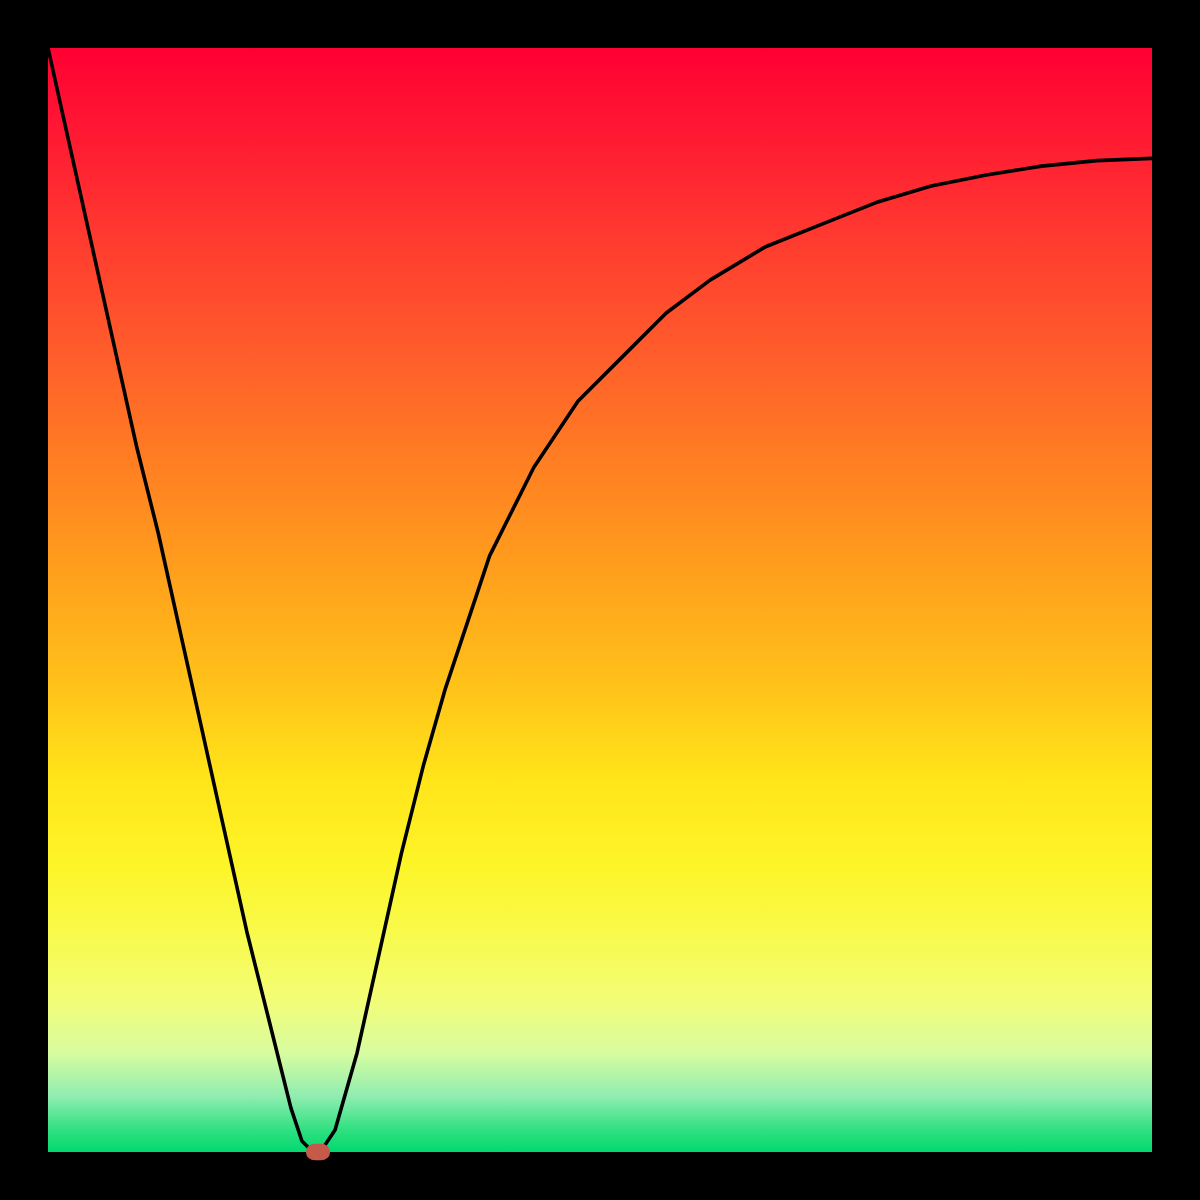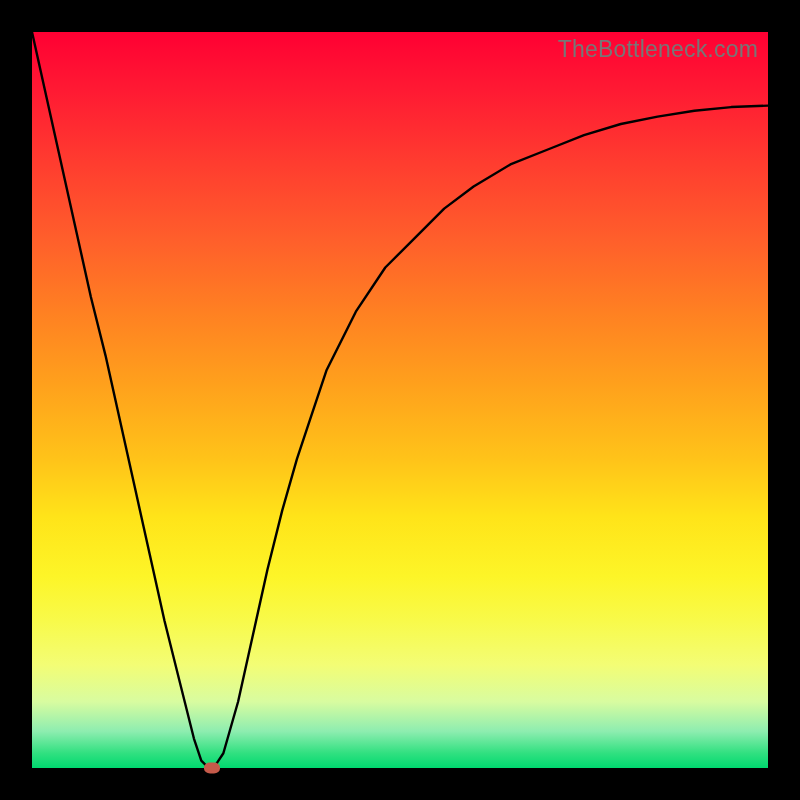--- a/index.html
+++ b/index.html
@@ -65,21 +65,20 @@
     background: #c55a4a;
     border-radius: 6px / 5px;
     transform: translate(-50%, -50%);
   }
 </style>
 </head>
 <body>
 
 <div class="frame">
   <div class="plot">
-    <div class="watermark">TheBottleneck.com</div>
 
     <svg class="curve" viewBox="0 0 736 736" preserveAspectRatio="none">
       <path id="curve-path" fill="none" stroke="#000" stroke-width="2.4" stroke-linejoin="round" stroke-linecap="round" d="M0.00 0.00 L14.72 66.24 L29.44 132.48 L44.16 198.72 L58.88 264.96 L73.60 323.84 L88.32 390.08 L103.04 456.32 L117.76 522.56 L132.48 588.80 L147.20 647.68 L161.92 706.56 L169.28 728.64 L176.64 736.00 L184.00 732.32 L191.36 721.28 L206.08 669.76 L220.80 603.52 L235.52 537.28 L250.24 478.40 L264.96 426.88 L279.68 382.72 L294.40 338.56 L323.84 279.68 L353.28 235.52 L382.72 206.08 L412.16 176.64 L441.60 154.56 L478.40 132.48 L515.20 117.76 L552.00 103.04 L588.80 92.00 L625.60 84.64 L662.40 78.75 L699.20 75.07 L736.00 73.60 "></path>
     </svg>
 
     <div id="marker" class="marker" style="left: 180.32px; top: 736px;"></div>
   </div>
 </div>
 
 </body></html>

